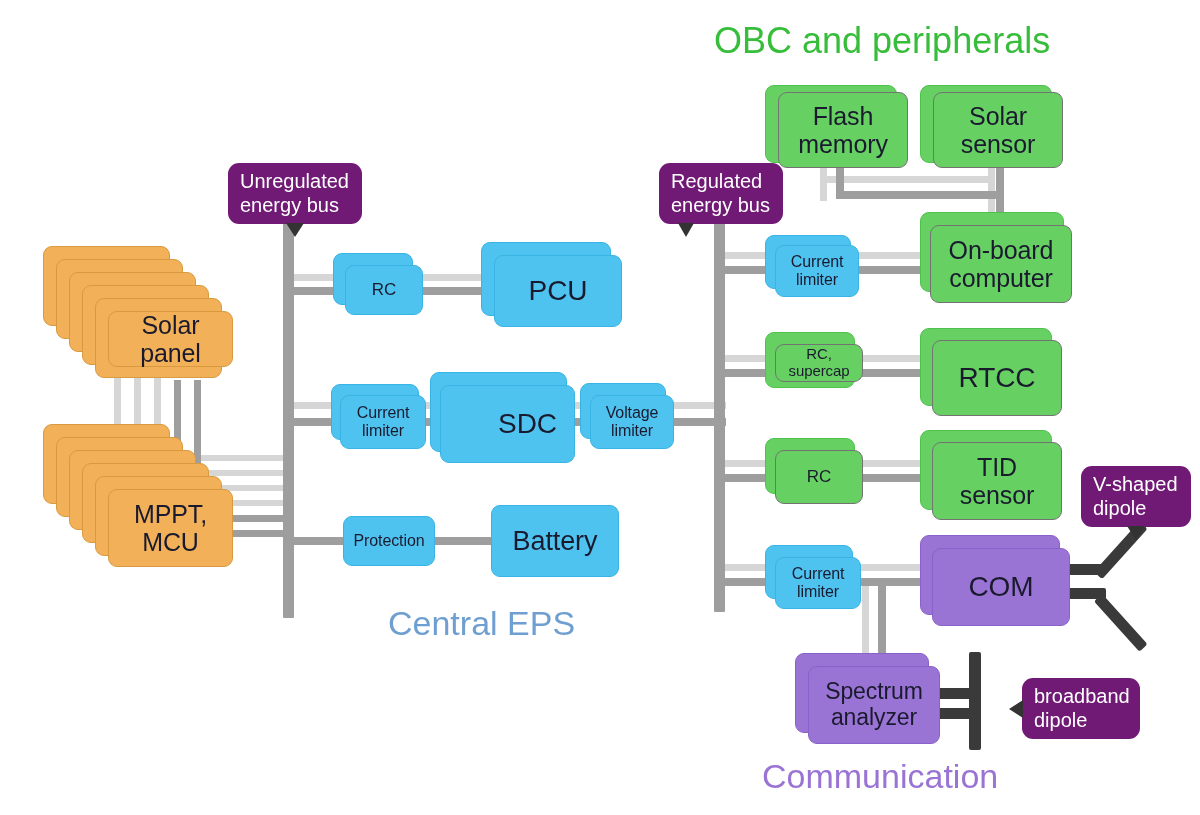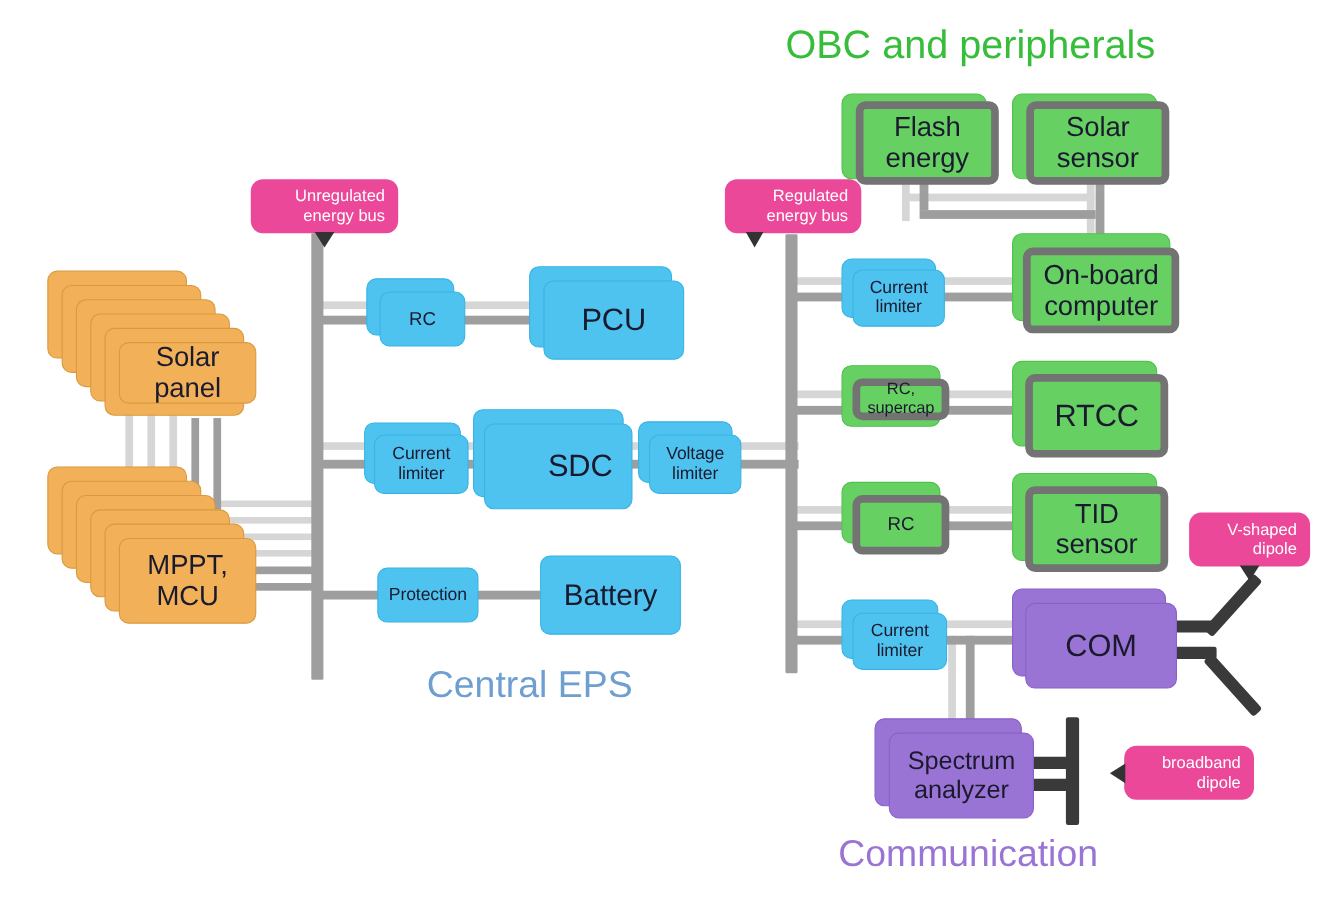--- a/index.html
+++ b/index.html
@@ -9,42 +9,42 @@
 
   
   .node{position:absolute;box-sizing:border-box;display:flex;align-items:center;
         justify-content:center;text-align:center;border-radius:9px;
         color:#1a1a2e;line-height:1.12;letter-spacing:-0.1px;z-index:30;}
   .node .lbl{display:block;padding:0 4px;}
 
   
   .orange{background:#f2b159;border:1px solid #d99a3f;}
   .blue  {background:#4fc3f0;border:1px solid #38b4e4;}
-  .green {background:#67d063;border:7px solid #737373;}
+  .green {background:#67d063;border:1px solid #737373;}
   .purple{background:#9a74d4;border:1px solid #8a61ca;}
 
   
   .stack{position:absolute;border-radius:9px;z-index:20;}
   .stack.orange{background:#f2b159;border:1px solid #d99a3f;}
   .stack.blue  {background:#4fc3f0;border:1px solid #38b4e4;}
   .stack.green {background:#67d063;border:1px solid #4fc24d;}
   .stack.purple{background:#9a74d4;border:1px solid #8a61ca;}
 
   
   .wire{position:absolute;background:#9e9e9e;z-index:10;}
   .wire.light{background:#d6d6d6;z-index:8;}
   .wire.dark{background:#9e9e9e;}
 
   
   .bus{position:absolute;background:#9e9e9e;width:11px;z-index:12;border-radius:1px;}
 
   
-  .callout{position:absolute;background:#ec4899;color:#ffffff;border-radius:11px;
-           padding:7px 12px;text-align:right;line-height:1.18;z-index:60;
-           font-size:15px;}
+  .callout{position:absolute;background:#701a75;color:#ffffff;border-radius:11px;
+           padding:7px 12px;text-align:left;line-height:1.18;z-index:60;
+           font-size:20px;}
   .callout .tail{position:absolute;width:0;height:0;}
   .callout.down .tail{left:50%;margin-left:-9px;bottom:-13px;
         border-left:9px solid transparent;border-right:9px solid transparent;
         border-top:14px solid #333333;}
   .callout.down-left .tail{left:22%;margin-left:-8px;bottom:-13px;
         border-left:8px solid transparent;border-right:8px solid transparent;
         border-top:14px solid #333333;}
   .callout.left .tail{top:50%;margin-top:-9px;left:-13px;
         border-top:9px solid transparent;border-bottom:9px solid transparent;
         border-right:14px solid #333333;}
@@ -213,21 +213,21 @@
   </div>
 
   <div class="node blue" style="left:491px;top:505px;width:128px;height:72px;font-size:27px;">
     <span class="lbl">Battery</span>
   </div>
 
   <div class="stack green" style="left:765px;top:85px;width:130px;height:76px;"></div>
   <div class="node green" style="left:778px;top:92px;width:130px;height:76px;font-size:25px;">
     <span class="lbl">
       <span>Flash</span><br>
-      <span>energy</span>
+      <span>memory</span>
     </span>
   </div>
 
   <div class="stack green" style="left:920px;top:85px;width:130px;height:76px;"></div>
   <div class="node green" style="left:933px;top:92px;width:130px;height:76px;font-size:25px;">
     <span class="lbl">
       <span>Solar</span><br>
       <span>sensor</span>
     </span>
   </div>

